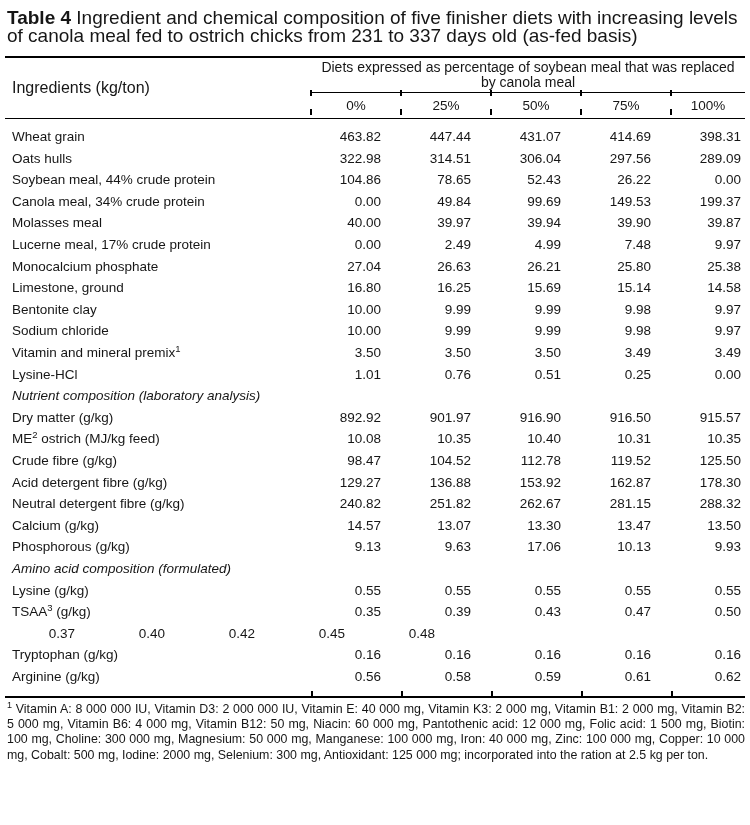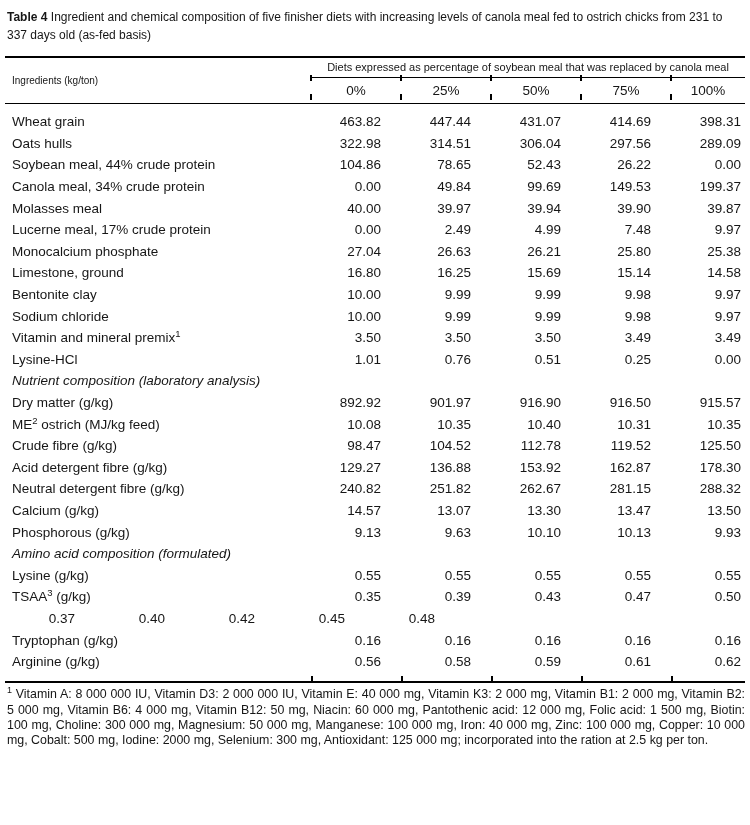--- a/index.html
+++ b/index.html
@@ -8,45 +8,45 @@
     width: 750px; height: 825px;
     background: #ffffff;
     color: #161616;
     font-family: "Liberation Sans", sans-serif;
   }
   .page { width: 750px; height: 825px; overflow: hidden; position: relative; background:#fff; }
 
   .title {
     margin: 0;
     padding: 9px 6px 0 7px;
-    font-size: 12px;
+    font-size: 19px;
     line-height: 17.6px;
     text-align: left;
   }
   .title b { font-weight: bold; }
 
   .dtable {
     margin: 12px 5px 0 5px;
     width: 740px;
     border-top: 2px solid #000;
     border-bottom: 2px solid #000;
     position: relative;
   }
 
   .thead { display: flex; border-bottom: 1.6px solid #000; }
   .th-label {
     width: 306px;
     display: flex; align-items: center;
     padding-left: 7px;
-    font-size: 10px;
+    font-size: 16px;
   }
   .th-right { width: 434px; display: flex; flex-direction: column; }
   .th-span {
     text-align: center;
-    font-size: 11px;
+    font-size: 14px;
     line-height: 14.8px;
     padding: 2px 2px 2px 2px;
     border-bottom: 1.6px solid #000;
   }
   .th-pcts { display: flex; height: 25px; align-items: center; }
   .pct { text-align: center; font-size: 13.5px; position: relative; }
   .w90 { width: 90px; }
   .w74 { width: 74px; }
   
   .pct::before {
@@ -247,21 +247,21 @@
           <div class="val">14.57</div>
           <div class="val">13.07</div>
           <div class="val">13.30</div>
           <div class="val">13.47</div>
           <div class="val">13.50</div>
         </div>
         <div class="row">
           <div class="lbl">Phosphorous (g/kg)</div>
           <div class="val">9.13</div>
           <div class="val">9.63</div>
-          <div class="val">10.10</div>
+          <div class="val">17.06</div>
           <div class="val">10.13</div>
           <div class="val">9.93</div>
         </div>
         <div class="row section">
           <div class="lbl">Amino acid composition (formulated)</div>
         </div>
         <div class="row">
           <div class="lbl">Lysine (g/kg)</div>
           <div class="val">0.55</div>
           <div class="val">0.55</div>

